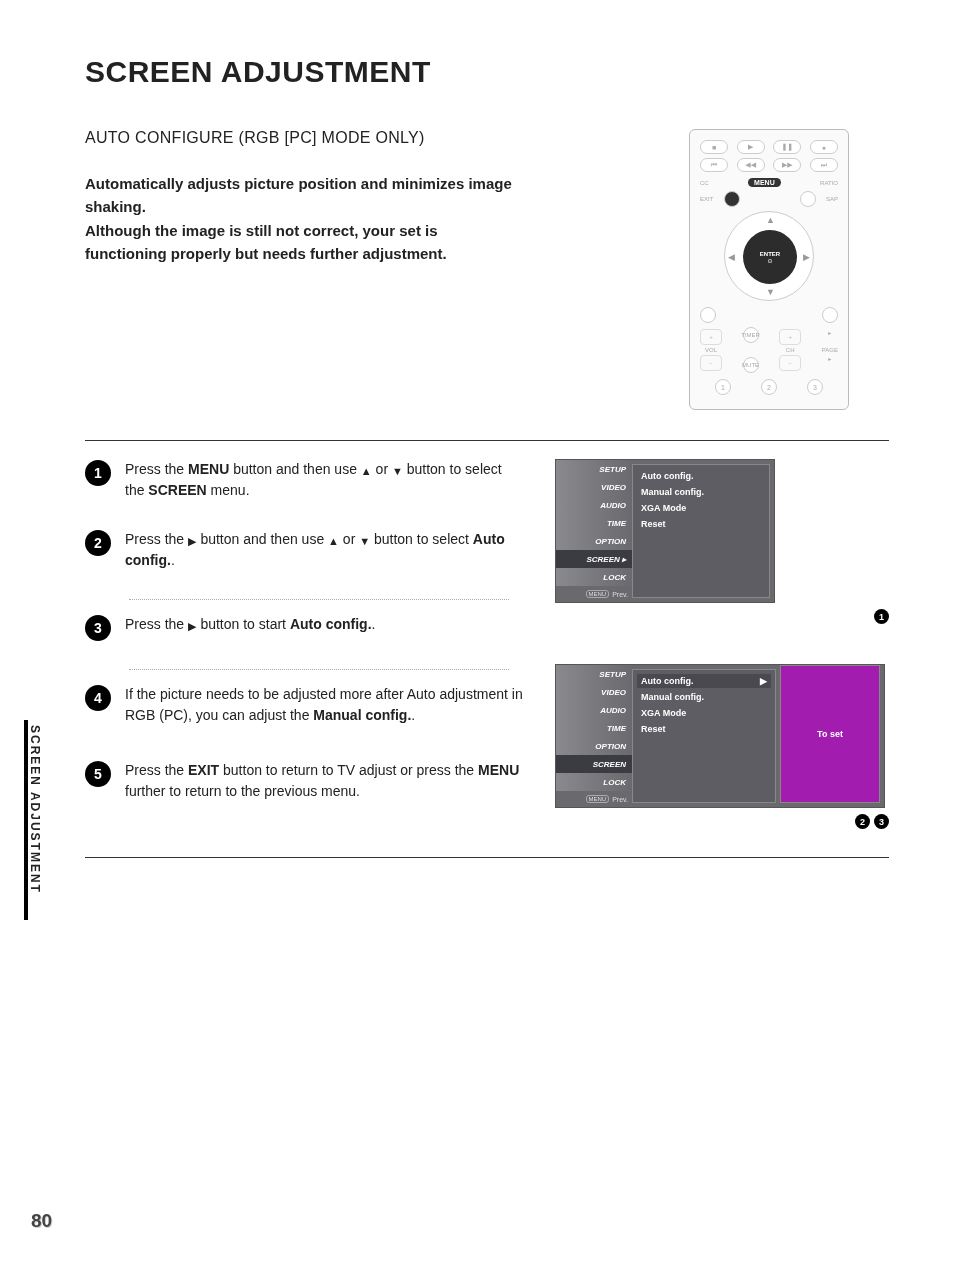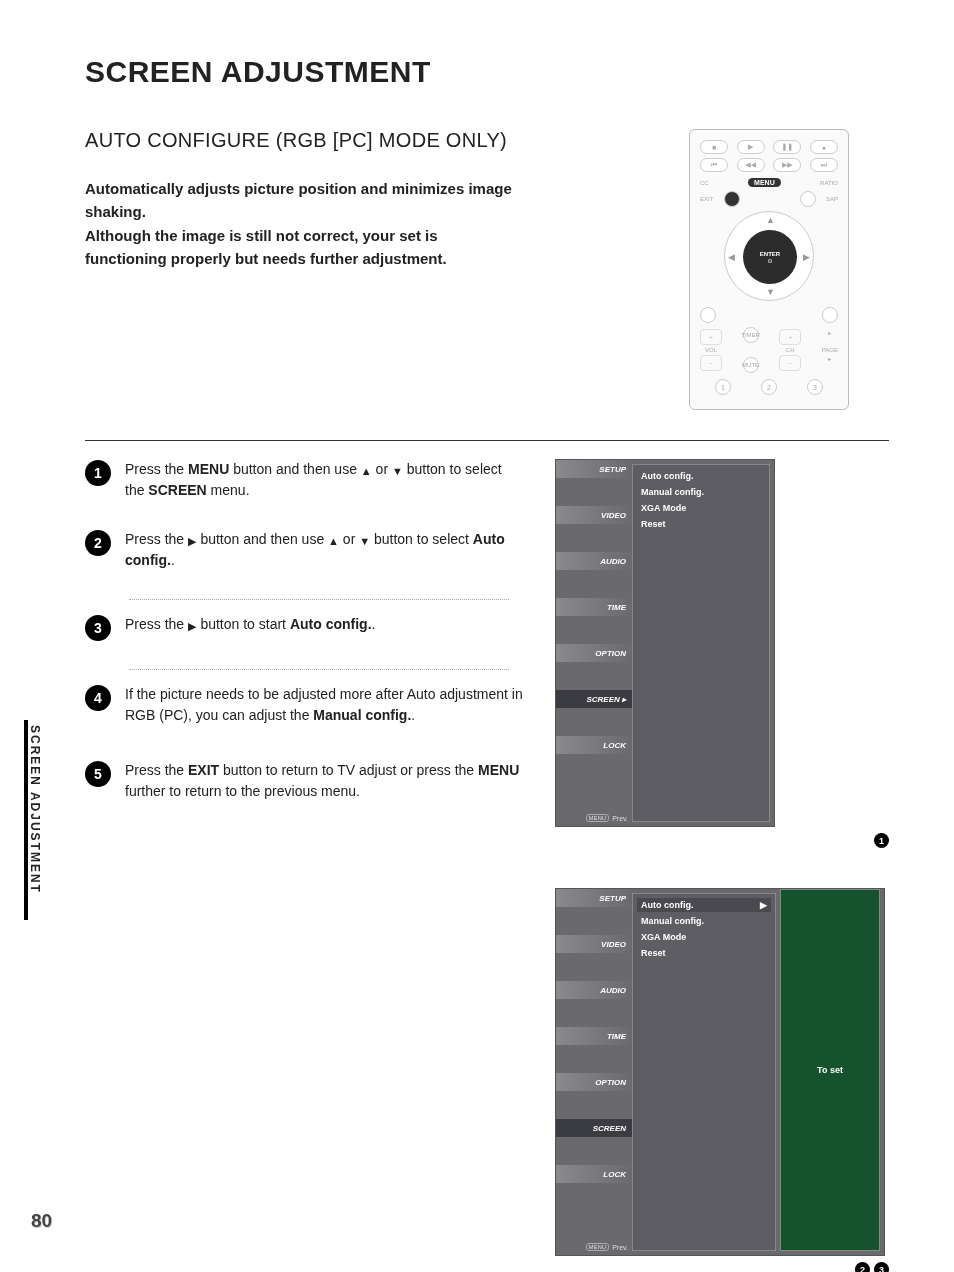--- a/index.html
+++ b/index.html
@@ -13,21 +13,21 @@
     padding: 55px 65px 0 85px;
   }
 
   .page-title {
     font-size: 30px;
     font-weight: 700;
     letter-spacing: 0.5px;
     margin-bottom: 40px;
   }
   .section-title {
-    font-size: 20px;
+    font-size: 16px;
     font-weight: 500;
     letter-spacing: 0.3px;
     margin-bottom: 25px;
   }
 
   .two-col {
     display: flex;
     gap: 35px;
   }
   .left-col { flex: 1 1 auto; }
@@ -120,40 +120,40 @@
     position:absolute; left:31px; bottom:40px; font-size:19px; font-weight:800;
     color:#444; text-shadow:1px 1px 0 #ccc;
   }
 
   
   .osd {
     background:#6a6a6e; color:#fff; font-size:9px; width:220px;
     display:flex; border:1px solid #555; margin-bottom:6px;
   }
   .osd .menu {
-    width:76px; display:flex; flex-direction:column; align-items:flex-end;gap:28px;
+    width:76px; display:flex; flex-direction:column; align-items:flex-end;
   }
   .osd .menu .mi {
     width:100%; height:18px; display:flex; align-items:center; justify-content:flex-end;
     padding-right:6px; font-weight:700; font-style:italic; font-size:8px;
     background:linear-gradient(to right,#8a8a8e,#6a6a6e);
   }
   .osd .menu .mi.active { background:#3b3b42; }
   .osd .menu .prev {
     height:16px; font-size:7px; color:#ddd; padding:2px 4px;
     display:flex;align-items:center;gap:3px;
   }
   .osd .panel {
     flex:1; border:1px solid #888; margin:4px 4px 4px 0; padding:6px 8px;
     background:#5d5d63; display:flex; flex-direction:column; gap:6px; font-weight:700;
   }
   .osd .panel .sel{background:#49494f;margin:-2px -4px;padding:2px 4px;display:flex;justify-content:space-between;}
   .osd.wide{width:330px;}
   .osd.wide .hint{width:100px;border:1px solid #888;margin:0 4px 4px 0;
-    display:flex;align-items:center;justify-content:center;font-weight:700;background:#14532d;}
+    display:flex;align-items:center;justify-content:center;font-weight:700;background:#a21caf;}
 
   .shot-mark{
     display:flex;justify-content:flex-end;gap:4px;margin:2px 0 18px;
   }
   .mark{width:15px;height:15px;border-radius:50%;background:#000;color:#fff;
     font-size:9px;font-weight:700;display:flex;align-items:center;justify-content:center;}
 
   .tri{display:inline-block;font-size:11px;vertical-align:-1px;}
 </style>
 </head>

